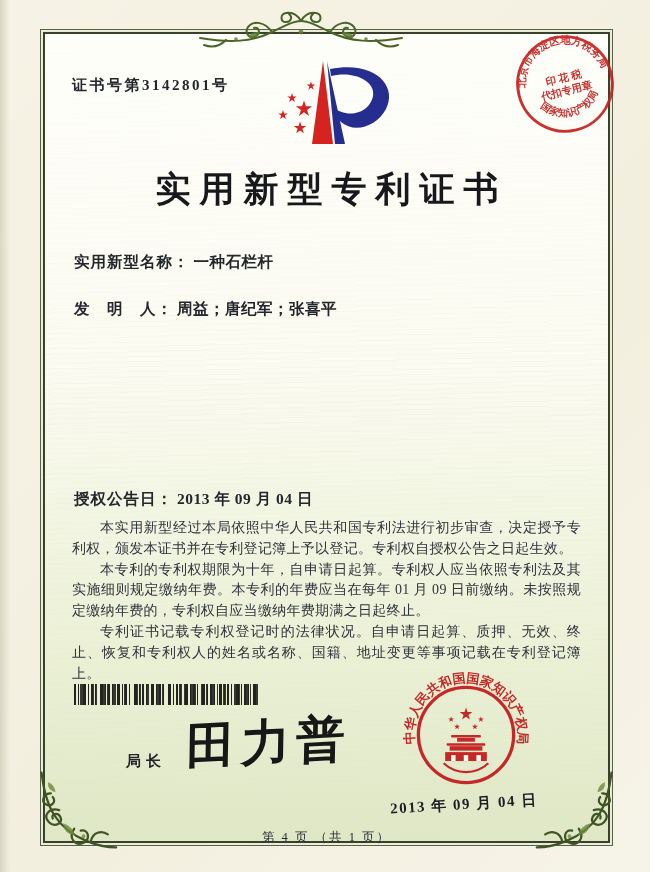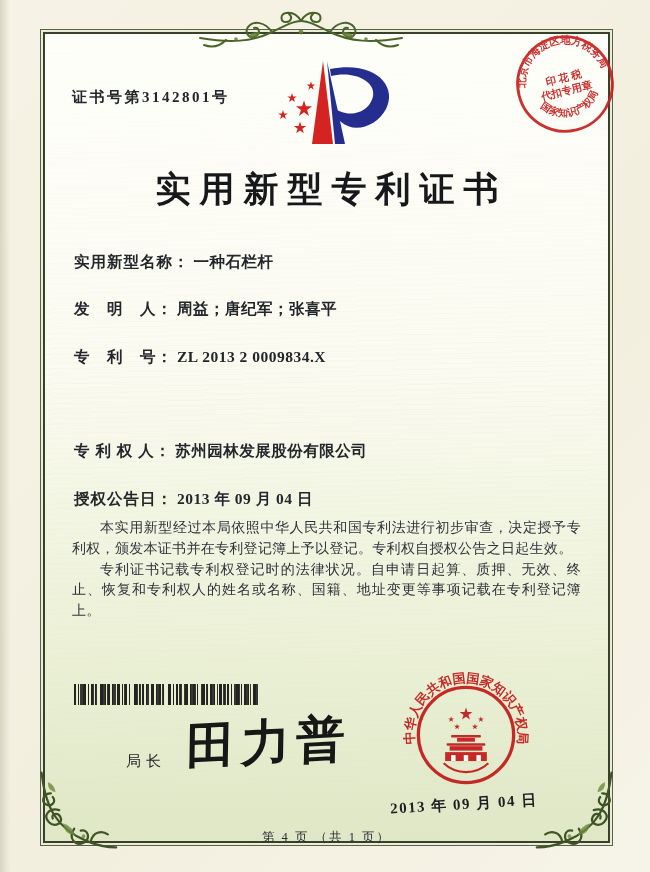--- a/index.html
+++ b/index.html
@@ -23,21 +23,21 @@
       repeating-linear-gradient(1.2deg, rgba(125,150,95,.08) 0 1px, rgba(255,255,255,0) 1px 7px),
       #f8f7ea;
   }
 
   .ornament-top { position:absolute; left:196px; top:8px; }
   .corner-fl { position:absolute; }
   .corner-fl.bl { left:35px; bottom:19px; }
   .corner-fl.br { right:32px; bottom:19px; transform:scaleX(-1); }
 
   .cert-number {
-    position:absolute; left:72px; top:88px;
+    position:absolute; left:72px; top:76px;
     font-size:15px; font-weight:600; letter-spacing:2.5px; color:#23262b;
   }
 
   .logo { position:absolute; left:253px; top:56px; }
 
   .title {
     position:absolute; left:40px; right:37px; top:166px; text-align:center;
     font-size:35px; font-weight:700; letter-spacing:9px; color:#16181c;padding-left:10px;
   }
 
@@ -57,21 +57,21 @@
 
   .barcode {
     position:absolute; left:74px; top:684px; width:184px; height:21px;
     background:
       repeating-linear-gradient(90deg,#23241f 0 2px, transparent 2px 4px, #23241f 4px 5px, transparent 5px 9px, #23241f 9px 12px, transparent 12px 14px, #23241f 14px 15px, transparent 15px 17px),
       repeating-linear-gradient(90deg, rgba(35,36,31,.9) 0 1px, transparent 1px 6px, rgba(35,36,31,.9) 6px 9px, transparent 9px 11px);
   }
 
   .director-label {
     position:absolute; left:126px; top:752px;
-    font-size:15px; font-weight:400; letter-spacing:5px; color:#23262b;
+    font-size:15px; font-weight:700; letter-spacing:5px; color:#23262b;
   }
   .director-signature {
     position:absolute; left:186px; top:710px;
     font-size:49px; font-weight:700; color:#171717;
     transform:rotate(-3deg) skewX(-4deg); letter-spacing:6px;
   }
 
   .office-seal { position:absolute; left:399px; top:668px; opacity:.95; }
   .seal-date {
     position:absolute; left:390px; top:795px;
@@ -160,32 +160,27 @@
   </svg>
 
   <div class="title">实用新型专利证书</div>
 
   <div class="field-row" style="top:299px">
     <span class="field-label">发　明　人：</span><span class="field-value">周益；唐纪军；张喜平</span>
   </div>
   <div class="field-row" style="top:252px">
     <span class="field-label">实用新型名称：</span><span class="field-value">一种石栏杆</span>
   </div>
-  <div class="field-row" style="top:347px">
-    <span class="field-label">专　利　号：</span><span class="field-value">ZL 2013 2 0009834.X</span>
-  </div>
-  <div class="field-row" style="top:441px">
-    <span class="field-label">专 利 权 人：</span><span class="field-value">苏州园林发展股份有限公司</span>
-  </div>
   <div class="field-row" style="top:489px">
     <span class="field-label">授权公告日：</span><span class="field-value">2013 年 09 月 04 日</span>
   </div>
 
   <div class="body-text">
     <p>本实用新型经过本局依照中华人民共和国专利法进行初步审查，决定授予专利权，颁发本证书并在专利登记簿上予以登记。专利权自授权公告之日起生效。</p>
+    <p>本专利的专利权期限为十年，自申请日起算。专利权人应当依照专利法及其实施细则规定缴纳年费。本专利的年费应当在每年 01 月 09 日前缴纳。未按照规定缴纳年费的，专利权自应当缴纳年费期满之日起终止。</p>
     <p>专利证书记载专利权登记时的法律状况。自申请日起算、质押、无效、终止、恢复和专利权人的姓名或名称、国籍、地址变更等事项记载在专利登记簿上。</p>
   </div>
 
   <div class="barcode"></div>
 
   <div class="director-label">局长</div>
   <div class="director-signature">田力普</div>
 
   <svg class="office-seal" width="134" height="134" viewBox="0 0 180 180">
     <defs>

